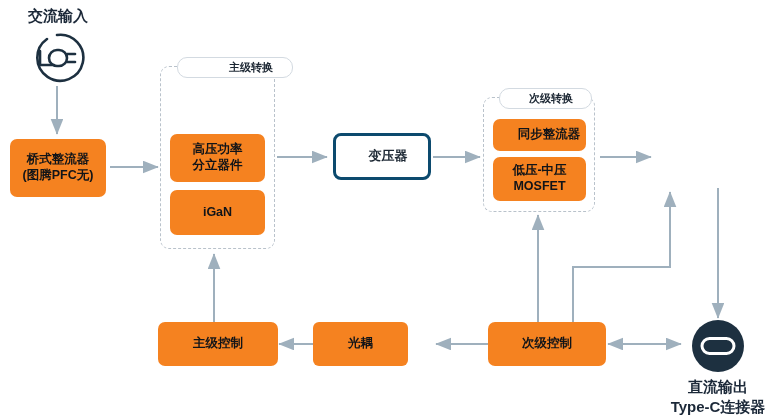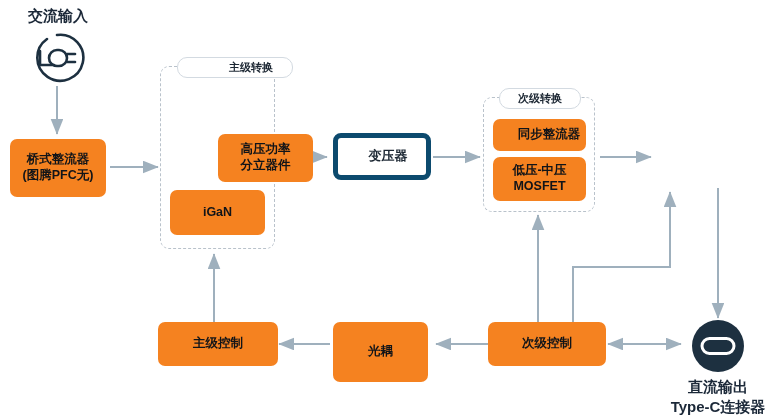--- a/index.html
+++ b/index.html
@@ -7,21 +7,21 @@
     width:780px;height:417px;background:#ffffff;
     font-family:"Liberation Sans","DejaVu Sans",sans-serif;
     overflow:hidden;position:relative;
   }
   #stage{position:absolute;left:0;top:0;width:780px;height:417px;}
   svg#wires{position:absolute;left:0;top:0;width:780px;height:417px;pointer-events:none;}
 
   .node{position:absolute;box-sizing:border-box;display:flex;align-items:center;
         justify-content:center;text-align:center;line-height:1.25;}
   .orange{background:#F58220;color:#111418;border-radius:7px;font-weight:bold;font-size:12.5px;}
-  .plain{background:#ffffff;border:5px solid #0c4a6e;border-radius:8px;color:#1c2733;
+  .plain{background:#ffffff;border:3px solid #0c4a6e;border-radius:8px;color:#1c2733;
          font-weight:bold;font-size:13px;padding-left:12px;}
 
   .group{position:absolute;box-sizing:border-box;border:1.4px dashed #b9c2cb;
          border-radius:9px;background:transparent;}
   .group-label{position:absolute;background:#ffffff;border:1px solid #d3dae1;
          border-radius:10px;font-size:11px;font-weight:bold;color:#1c2733;
          display:flex;align-items:center;justify-content:center;z-index:4;}
 
   .caption{position:absolute;color:#1b2838;font-weight:bold;font-size:15px;
            text-align:center;line-height:1.35;}
@@ -85,39 +85,39 @@
     </svg>
   </div>
 
   <div class="node orange two-line" style="left:10px;top:139px;width:96px;height:58px;">桥式整流器
 (图腾PFC无)</div>
 
   <div class="group" style="left:160px;top:66px;width:115px;height:183px;"></div>
   <div class="group-label" style="left:177px;top:57px;width:82px;height:19px;padding-left:32px;">主级转换</div>
 
 
-  <div class="node orange two-line" style="left:170px;top:134px;width:95px;height:48px;margin-left:48px;">高压功率
+  <div class="node orange two-line" style="left:170px;top:134px;width:95px;height:48px;">高压功率
 分立器件</div>
 
   <div class="node orange" style="left:170px;top:190px;width:95px;height:45px;">iGaN</div>
 
   <div class="node plain" style="left:333px;top:133px;width:98px;height:47px;">变压器</div>
 
   <div class="group" style="left:483px;top:97px;width:112px;height:115px;"></div>
-  <div class="group-label" style="left:499px;top:88px;width:80px;height:19px;">次级转换</div>
+  <div class="group-label" style="left:499px;top:88px;width:80px;height:19px;padding-left:11px;">次级转换</div>
 
   <div class="node orange" style="left:493px;top:119px;width:93px;height:32px;padding-left:19px;">同步整流器</div>
 
   <div class="node orange two-line" style="left:493px;top:157px;width:93px;height:44px;">低压-中压
 MOSFET</div>
 
 
   <div class="node orange" style="left:158px;top:322px;width:120px;height:44px;text-align:right;">主级控制</div>
 
-  <div class="node orange" style="left:333px;top:322px;width:95px;height:60px;">光耦</div>
+  <div class="node orange" style="left:313px;top:322px;width:95px;height:44px;border-radius:6px;">光耦</div>
 
   <div class="node orange" style="left:488px;top:322px;width:118px;height:44px;">次级控制</div>
 
   <div class="icon-tc" style="left:692px;top:320px;width:52px;height:52px;">
     <svg width="52" height="52" viewBox="0 0 52 52" xmlns="http://www.w3.org/2000/svg">
       <circle cx="26" cy="26" r="26" fill="#1d3040"></circle>
       <rect x="10" y="18.5" width="32" height="15" rx="7.5" ry="7.5" fill="none" stroke="#ffffff" stroke-width="3"></rect>
     </svg>
   </div>
 

